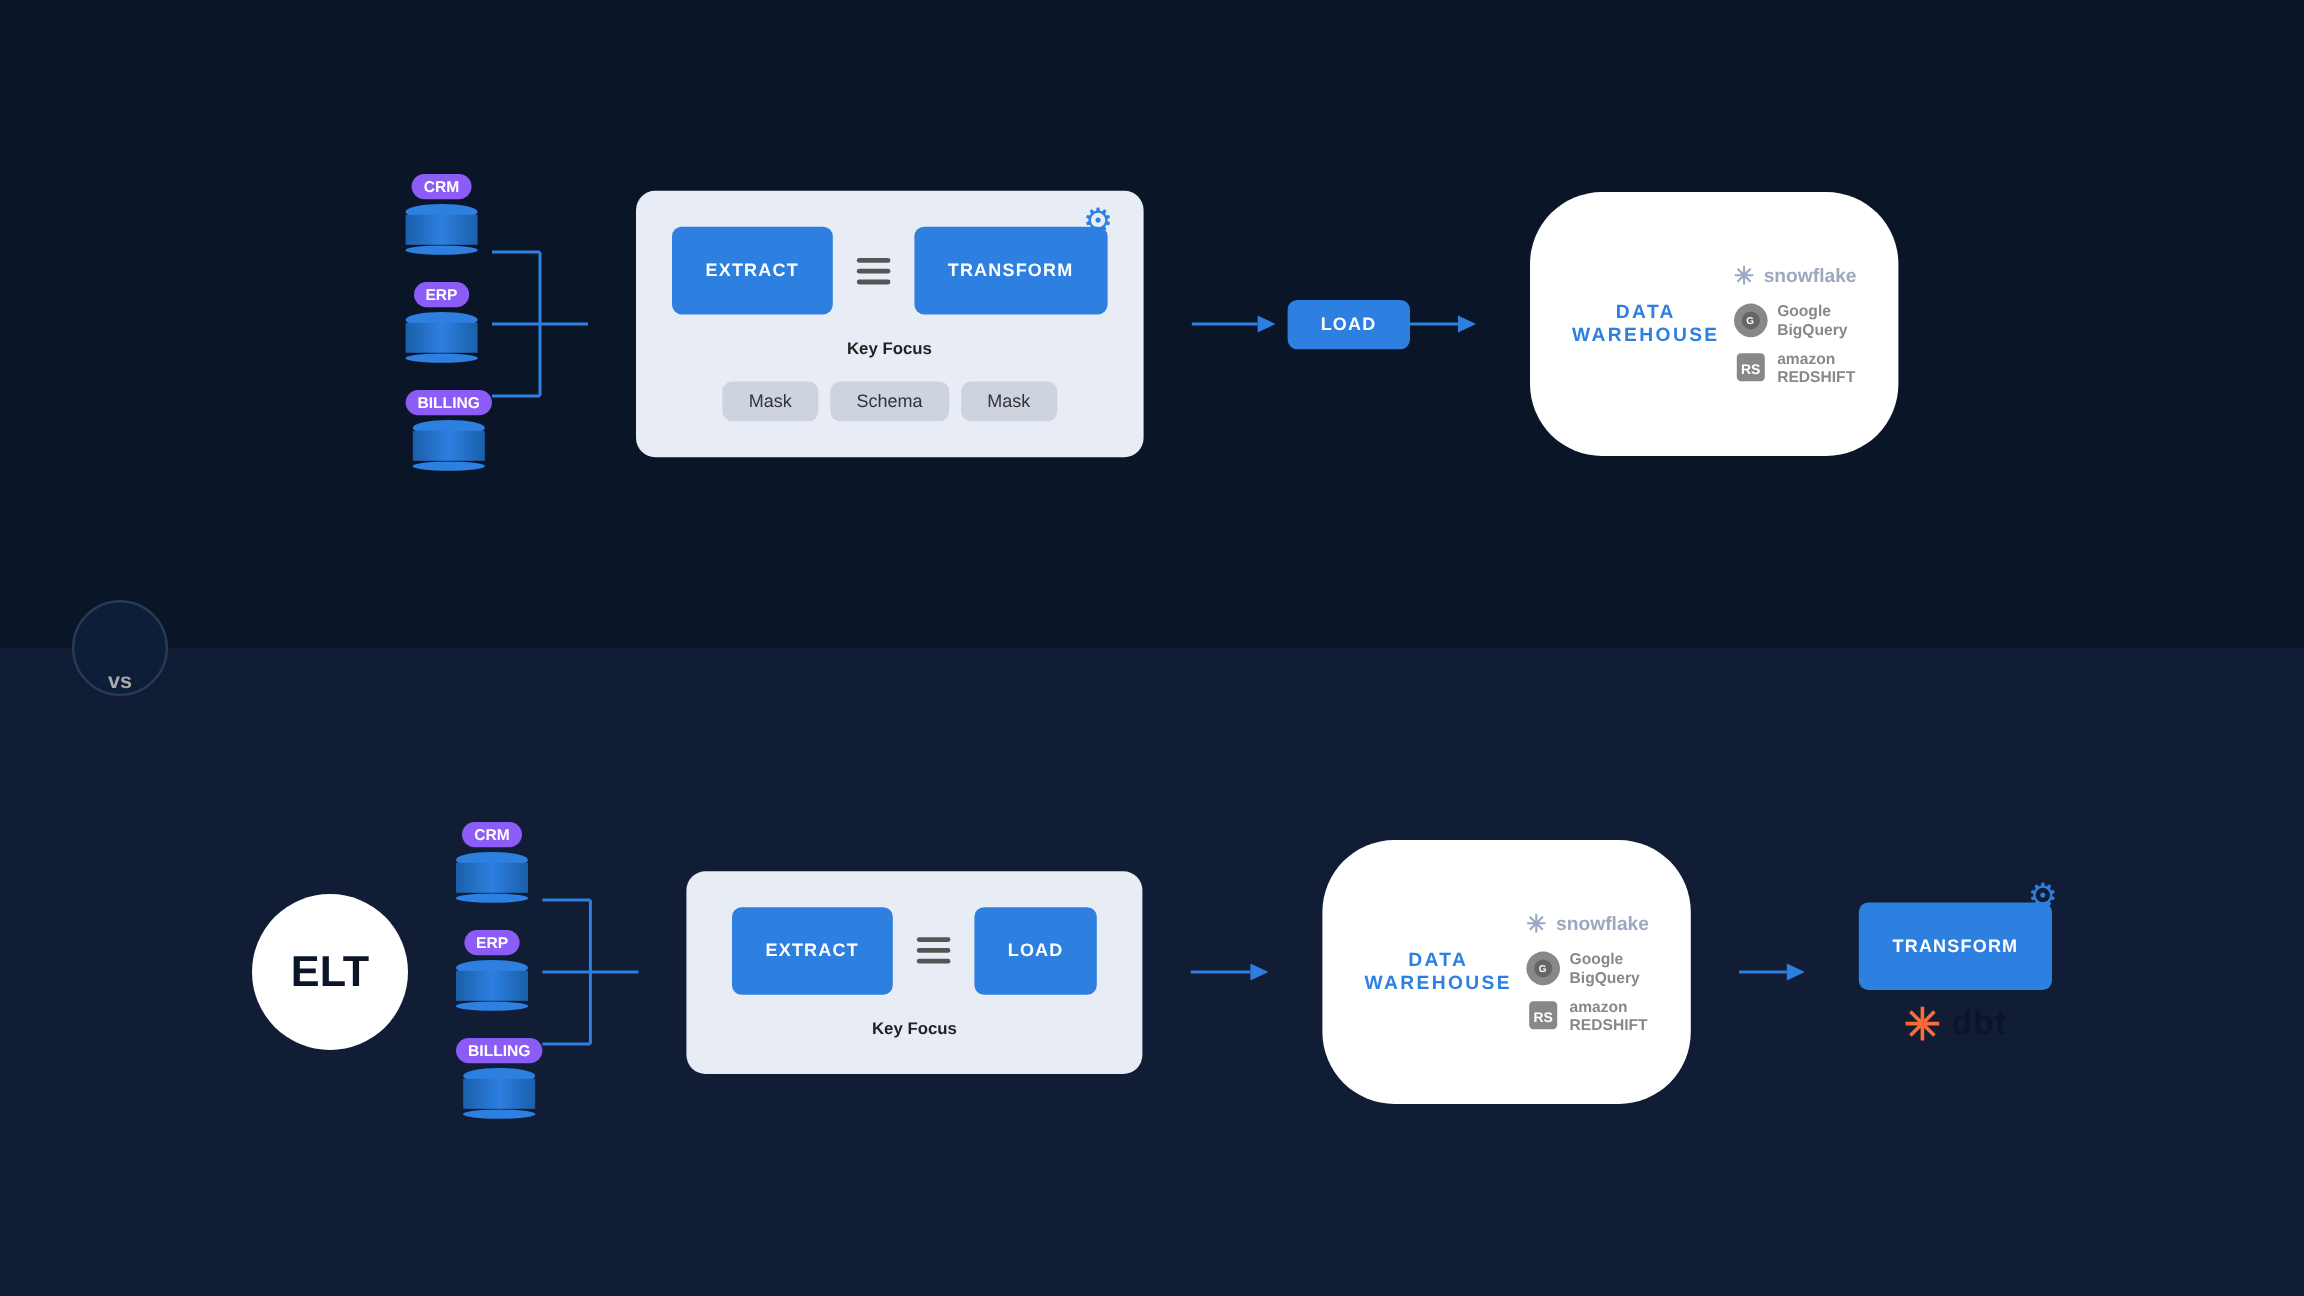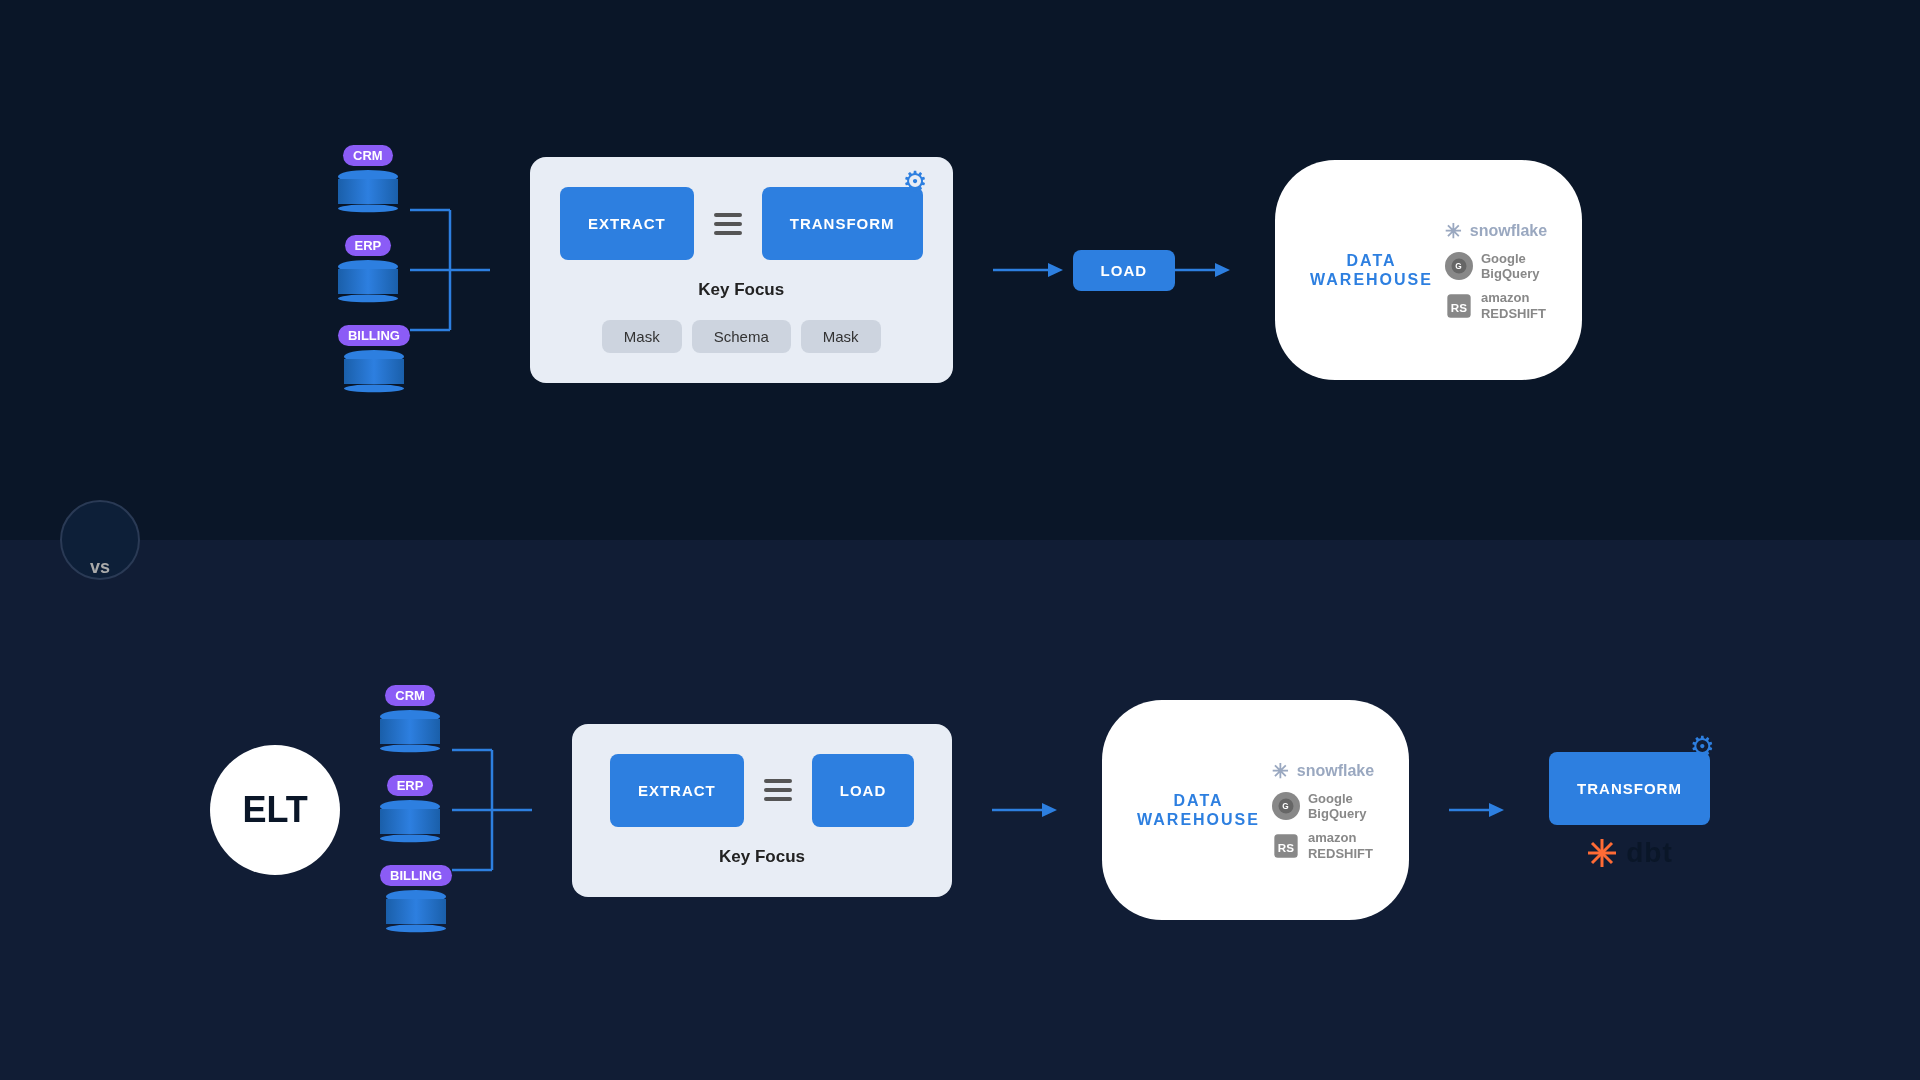--- a/index.html
+++ b/index.html
@@ -138,21 +138,21 @@
       border-radius: 2px;
     }
 
     .transform-wrapper {
       position: relative;
       display: flex;
       align-items: center;
     }
 
     .key-focus-label {
-      font-size: 17px;
+      font-size: 14px;
       font-weight: bold;
       color: #222;
     }
 
     .key-focus-chips {
       display: flex;
       flex-wrap: wrap;
       gap: 10px;
       justify-content: center;
     }

